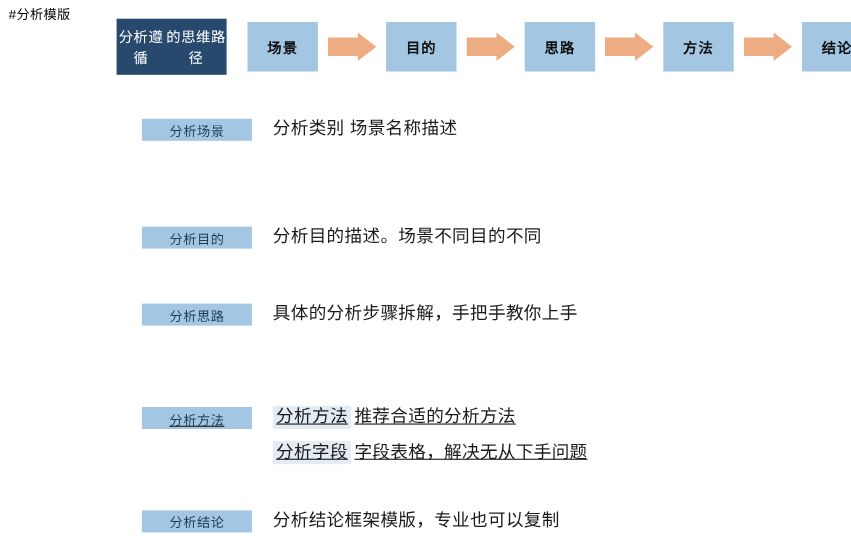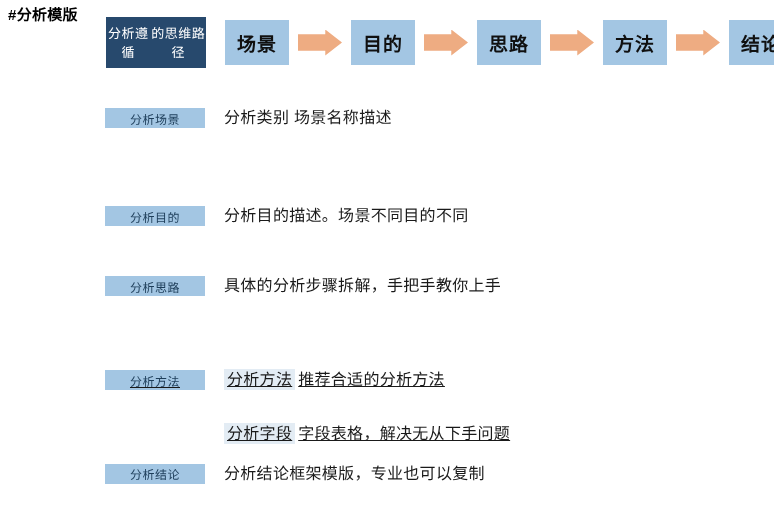--- a/index.html
+++ b/index.html
@@ -22,22 +22,22 @@
     position: relative;
     width: 774px;
     height: 509px;
   }
 
   
   .page-title {
     position: absolute;
     left: 8px;
     top: 3px;
-    font-size: 15px;
-    font-weight: bold;
+    font-size: 12px;
+    font-weight: normal;
     color: #000000;
     letter-spacing: 0.3px;
     white-space: nowrap;
   }
 
   
   .flow {
     position: absolute;
     left: 106px;
     top: 17px;
@@ -63,21 +63,21 @@
   .flow-head .l1,
   .flow-head .l2 { display: block; }
 
   .flow-gap-first { width: 19px; height: 1px; }
 
   .flow-step {
     width: 64px;
     height: 45px;
     background: #a3c6e3;
     color: #101010;
-    font-size: 19px;
+    font-size: 13px;
     font-weight: bold;
     display: flex;
     align-items: center;
     justify-content: center;
     letter-spacing: 1px;
   }
 
   .flow-arrow {
     width: 44px;
     height: 26px;
@@ -100,36 +100,37 @@
     width: 100px;
     height: 20px;
     background: #a3c6e3;
     color: #1d3d59;
     font-size: 12px;
     display: flex;
     align-items: center;
     justify-content: center;
     letter-spacing: 0.5px;
     flex: 0 0 auto;
+    margin-left: 24px;
   }
 
   .row-body {
     margin-left: 19px;
     font-size: 16px;
     line-height: 20px;
     color: #1a1a1a;
     white-space: nowrap;
     letter-spacing: 0.3px;
   }
 
   .row-body .sub-row {
     display: block;
     height: 20px;
   }
-  .row-body .sub-row + .sub-row { margin-top: 34px; }
+  .row-body .sub-row + .sub-row { margin-top: 12px; }
 
   .tag {
     background: #e3ecf4;
     padding: 2px 3px;
     margin-right: 3px;
     color: #1a1a1a;
   }
 
   .plain { color: #1a1a1a; }
 </style>

